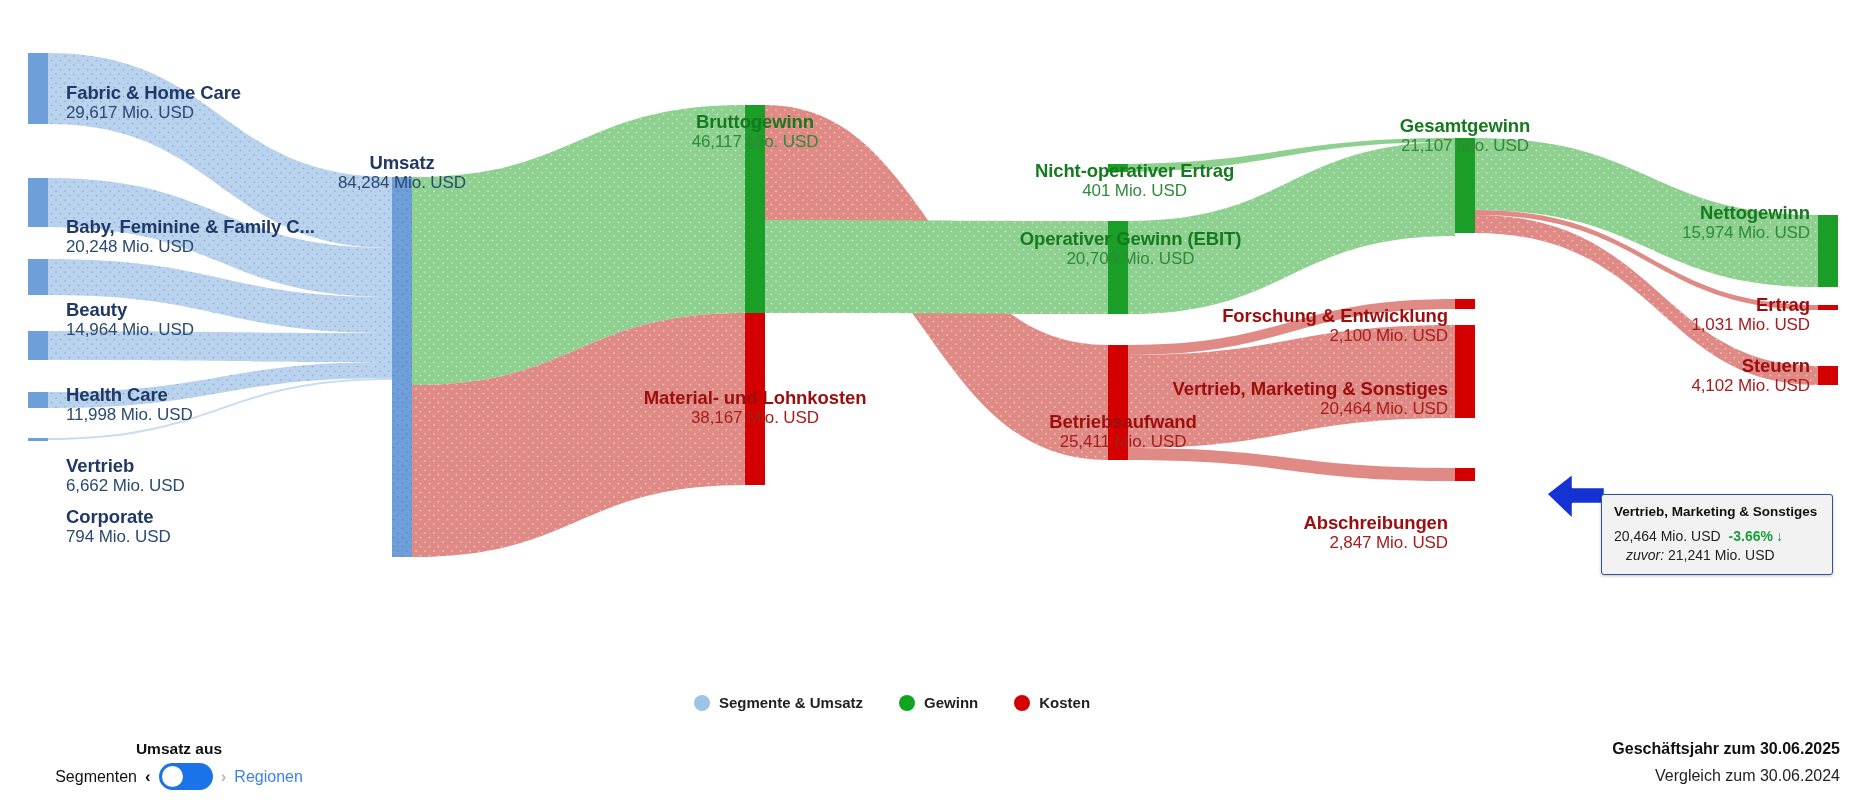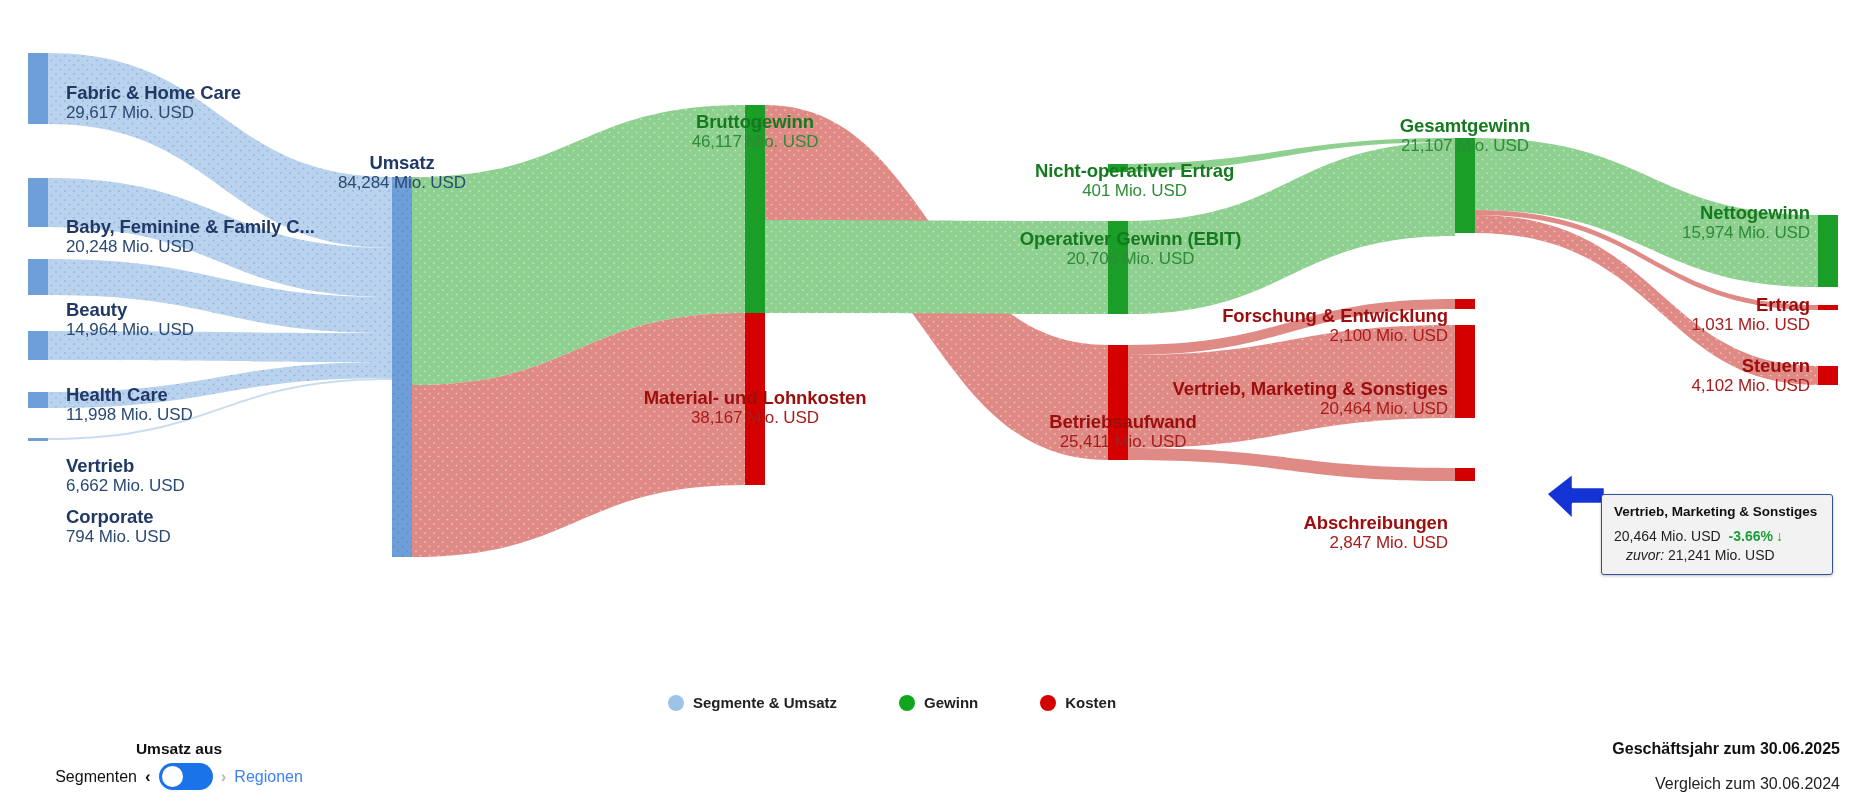--- a/index.html
+++ b/index.html
@@ -17,39 +17,39 @@
   .lbl.blue .vl{color:#2a4a73;}
   .lbl.green .nm{color:#157a1f;}
   .lbl.green .vl{color:#2e8b38;}
   .lbl.red .nm{color:#9c0d0d;}
   .lbl.red .vl{color:#a81c1c;}
   .lbl.ta-r{text-align:right;}
   .lbl.ta-c{text-align:center;}
 
   
   #legend{position:absolute;left:0;top:694px;width:1784px;
-    display:flex;justify-content:center;align-items:center;gap:62px;}
+    display:flex;justify-content:center;align-items:center;gap:36px;}
   .lg-item{display:flex;align-items:center;gap:9px;}
   .lg-dot{width:16px;height:16px;border-radius:50%;display:block;}
   .lg-txt{font-size:15px;font-weight:bold;color:#222;}
 
   
   #foot-left{position:absolute;left:14px;top:740px;width:330px;text-align:center;}
   #foot-left .cap{font-size:15.5px;font-weight:bold;color:#111;display:block;margin-bottom:5px;}
   .toggle-row{display:flex;align-items:center;justify-content:center;gap:8px;}
   .tg-label{font-size:16px;color:#111;}
   .tg-label.off{color:#3b82f6;}
   .chev{font-size:17px;color:#111;font-weight:bold;}
   .chev.off{color:#b9b9b9;}
   .switch{width:54px;height:27px;border-radius:14px;background:#1a73e8;position:relative;display:inline-block;}
   .switch .knob{position:absolute;left:3px;top:3px;width:21px;height:21px;border-radius:50%;background:#fff;}
 
   #foot-right{position:absolute;right:24px;top:740px;text-align:right;}
   #foot-right .fy{font-size:16px;font-weight:bold;color:#111;display:block;}
-  #foot-right .cmp{font-size:16px;color:#222;display:block;margin-top:17px;}
+  #foot-right .cmp{font-size:16px;color:#222;display:block;margin-top:9px;}
 
   
   #tooltip{position:absolute;left:1601px;top:494px;width:232px;
     background:#f2f2f2;border:1.6px solid #2f5596;border-radius:3px;
     padding:9px 12px 11px 12px;box-sizing:border-box;
     box-shadow:0 1px 3px rgba(0,0,0,.25);}
   #tooltip .tt-title{font-size:13.5px;font-weight:bold;color:#111;margin-bottom:9px;white-space:nowrap;}
   #tooltip .tt-row1{font-size:14px;color:#222;white-space:nowrap;}
   #tooltip .tt-row1 .pct{color:#1b9e3a;font-weight:bold;margin-left:8px;}
   #tooltip .tt-row1 .arr{color:#1b9e3a;font-weight:bold;margin-left:3px;}

